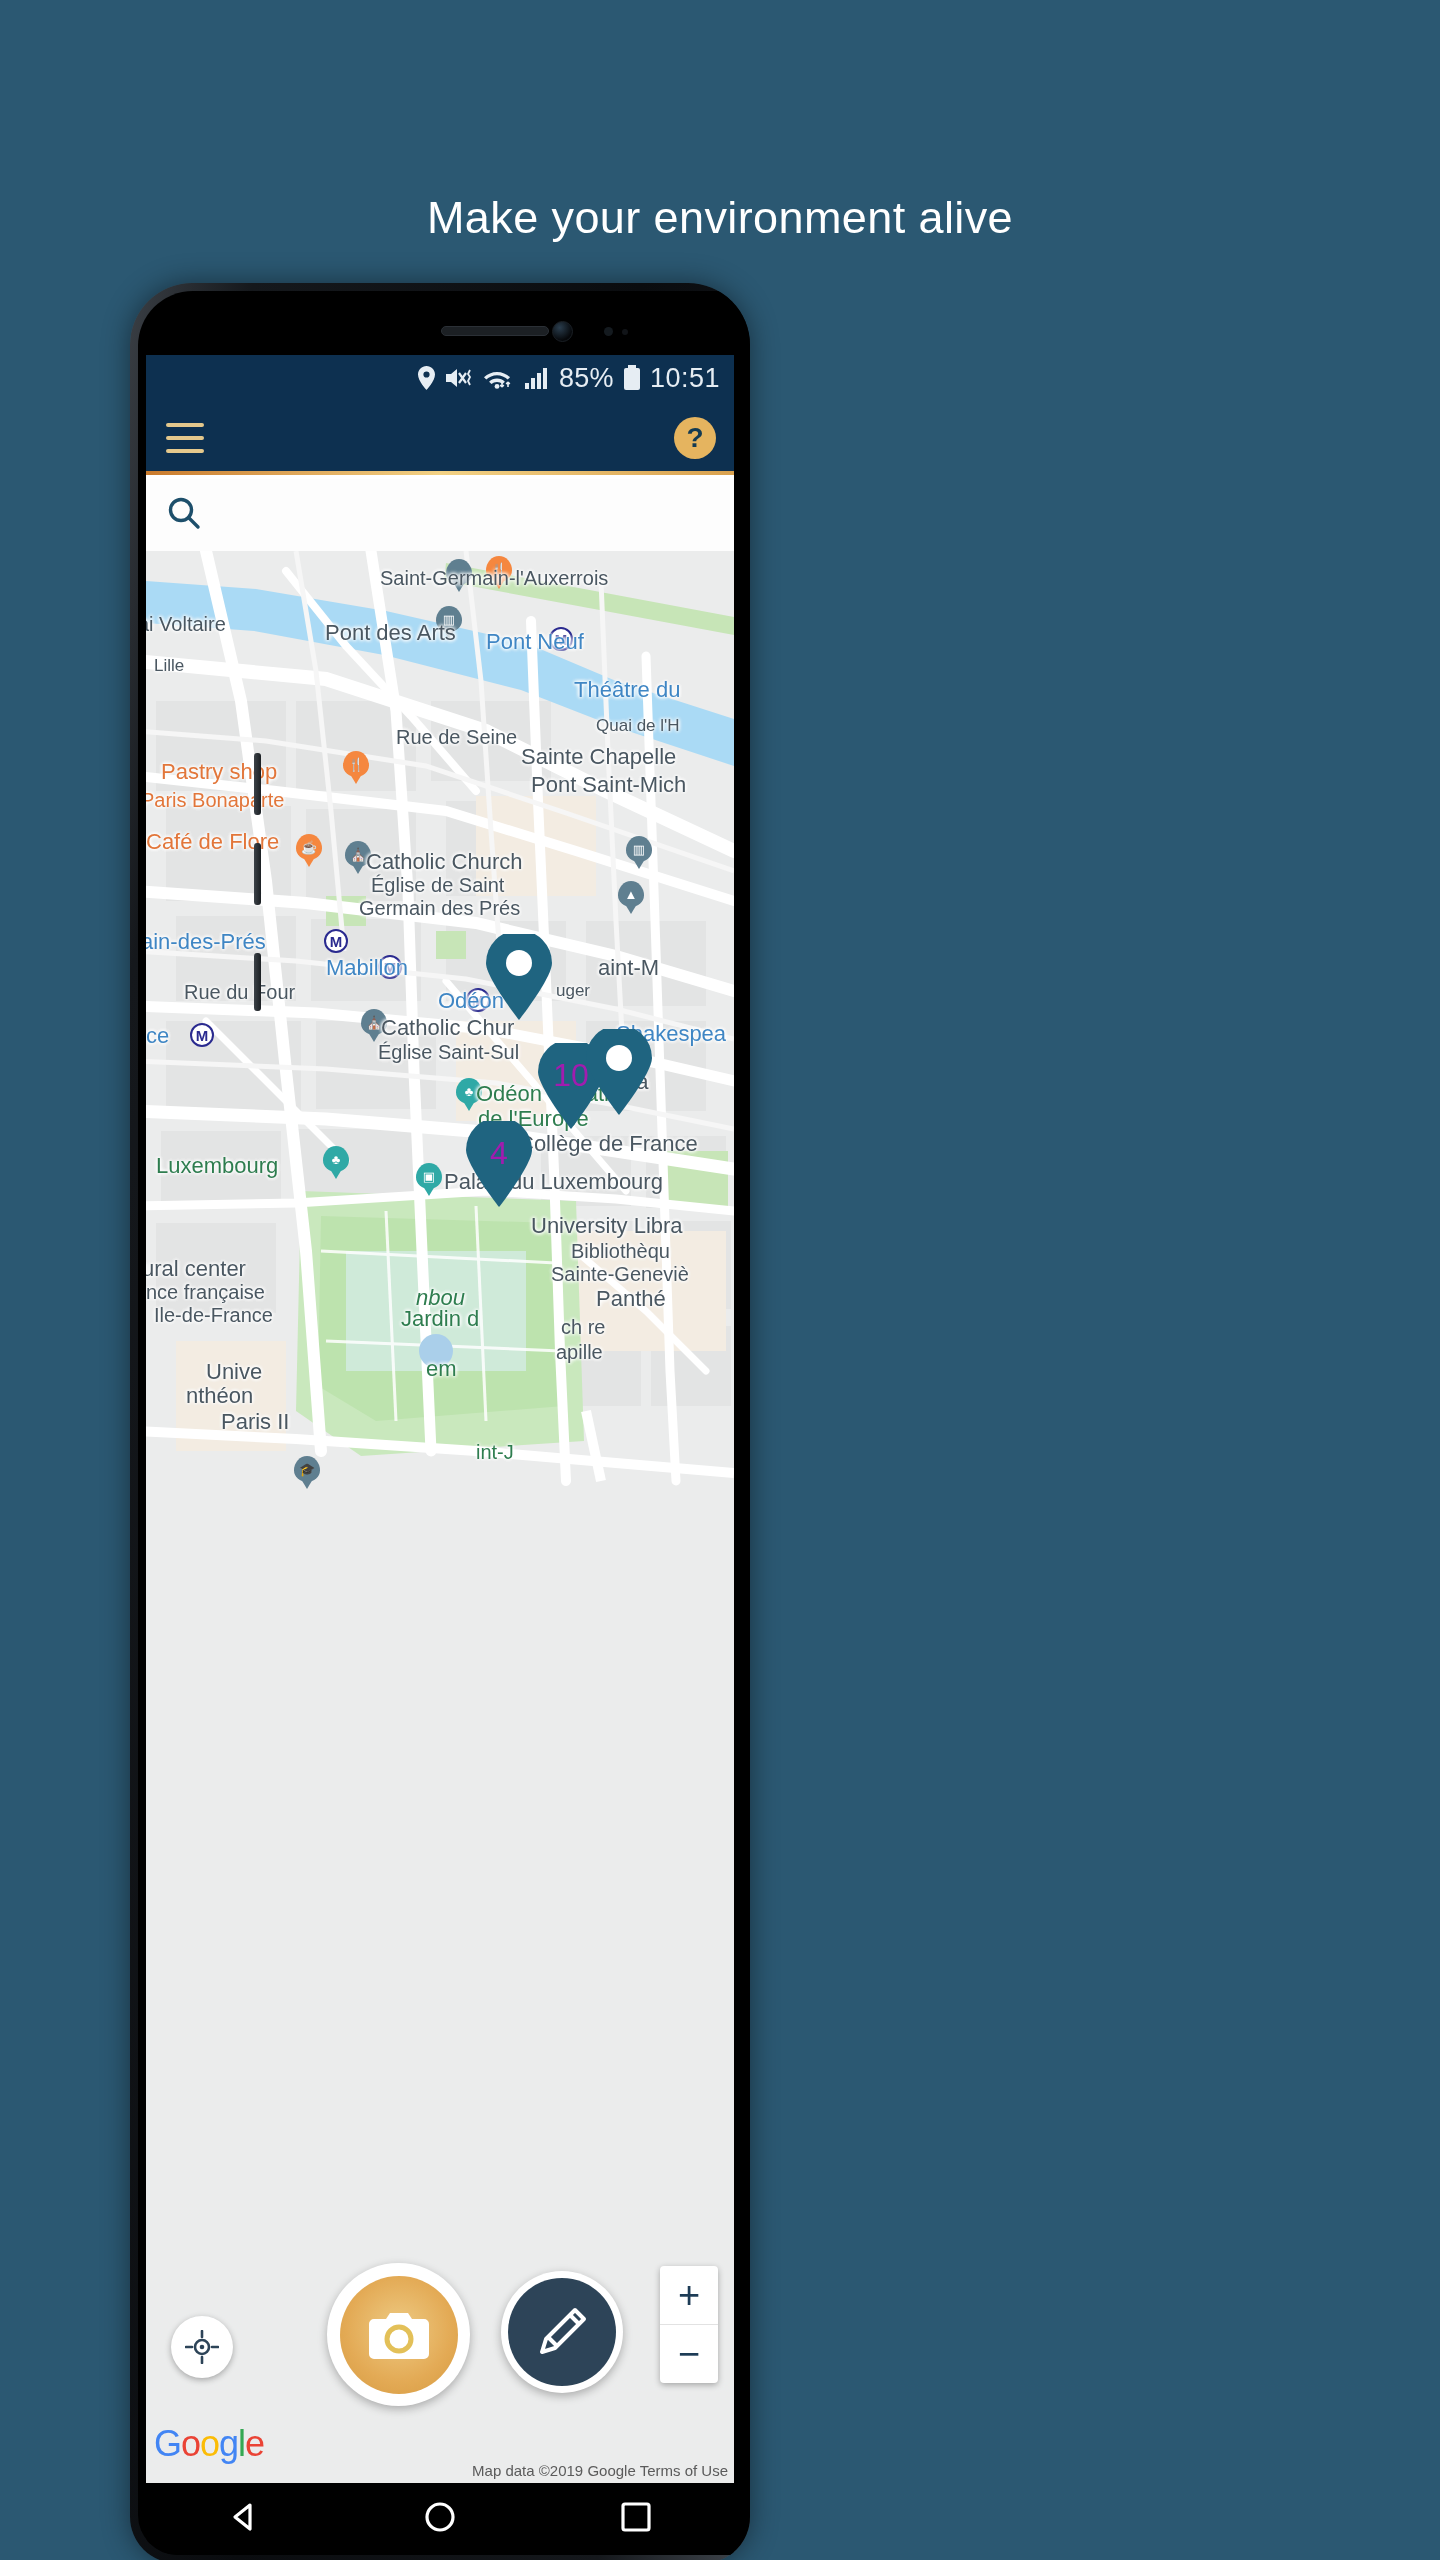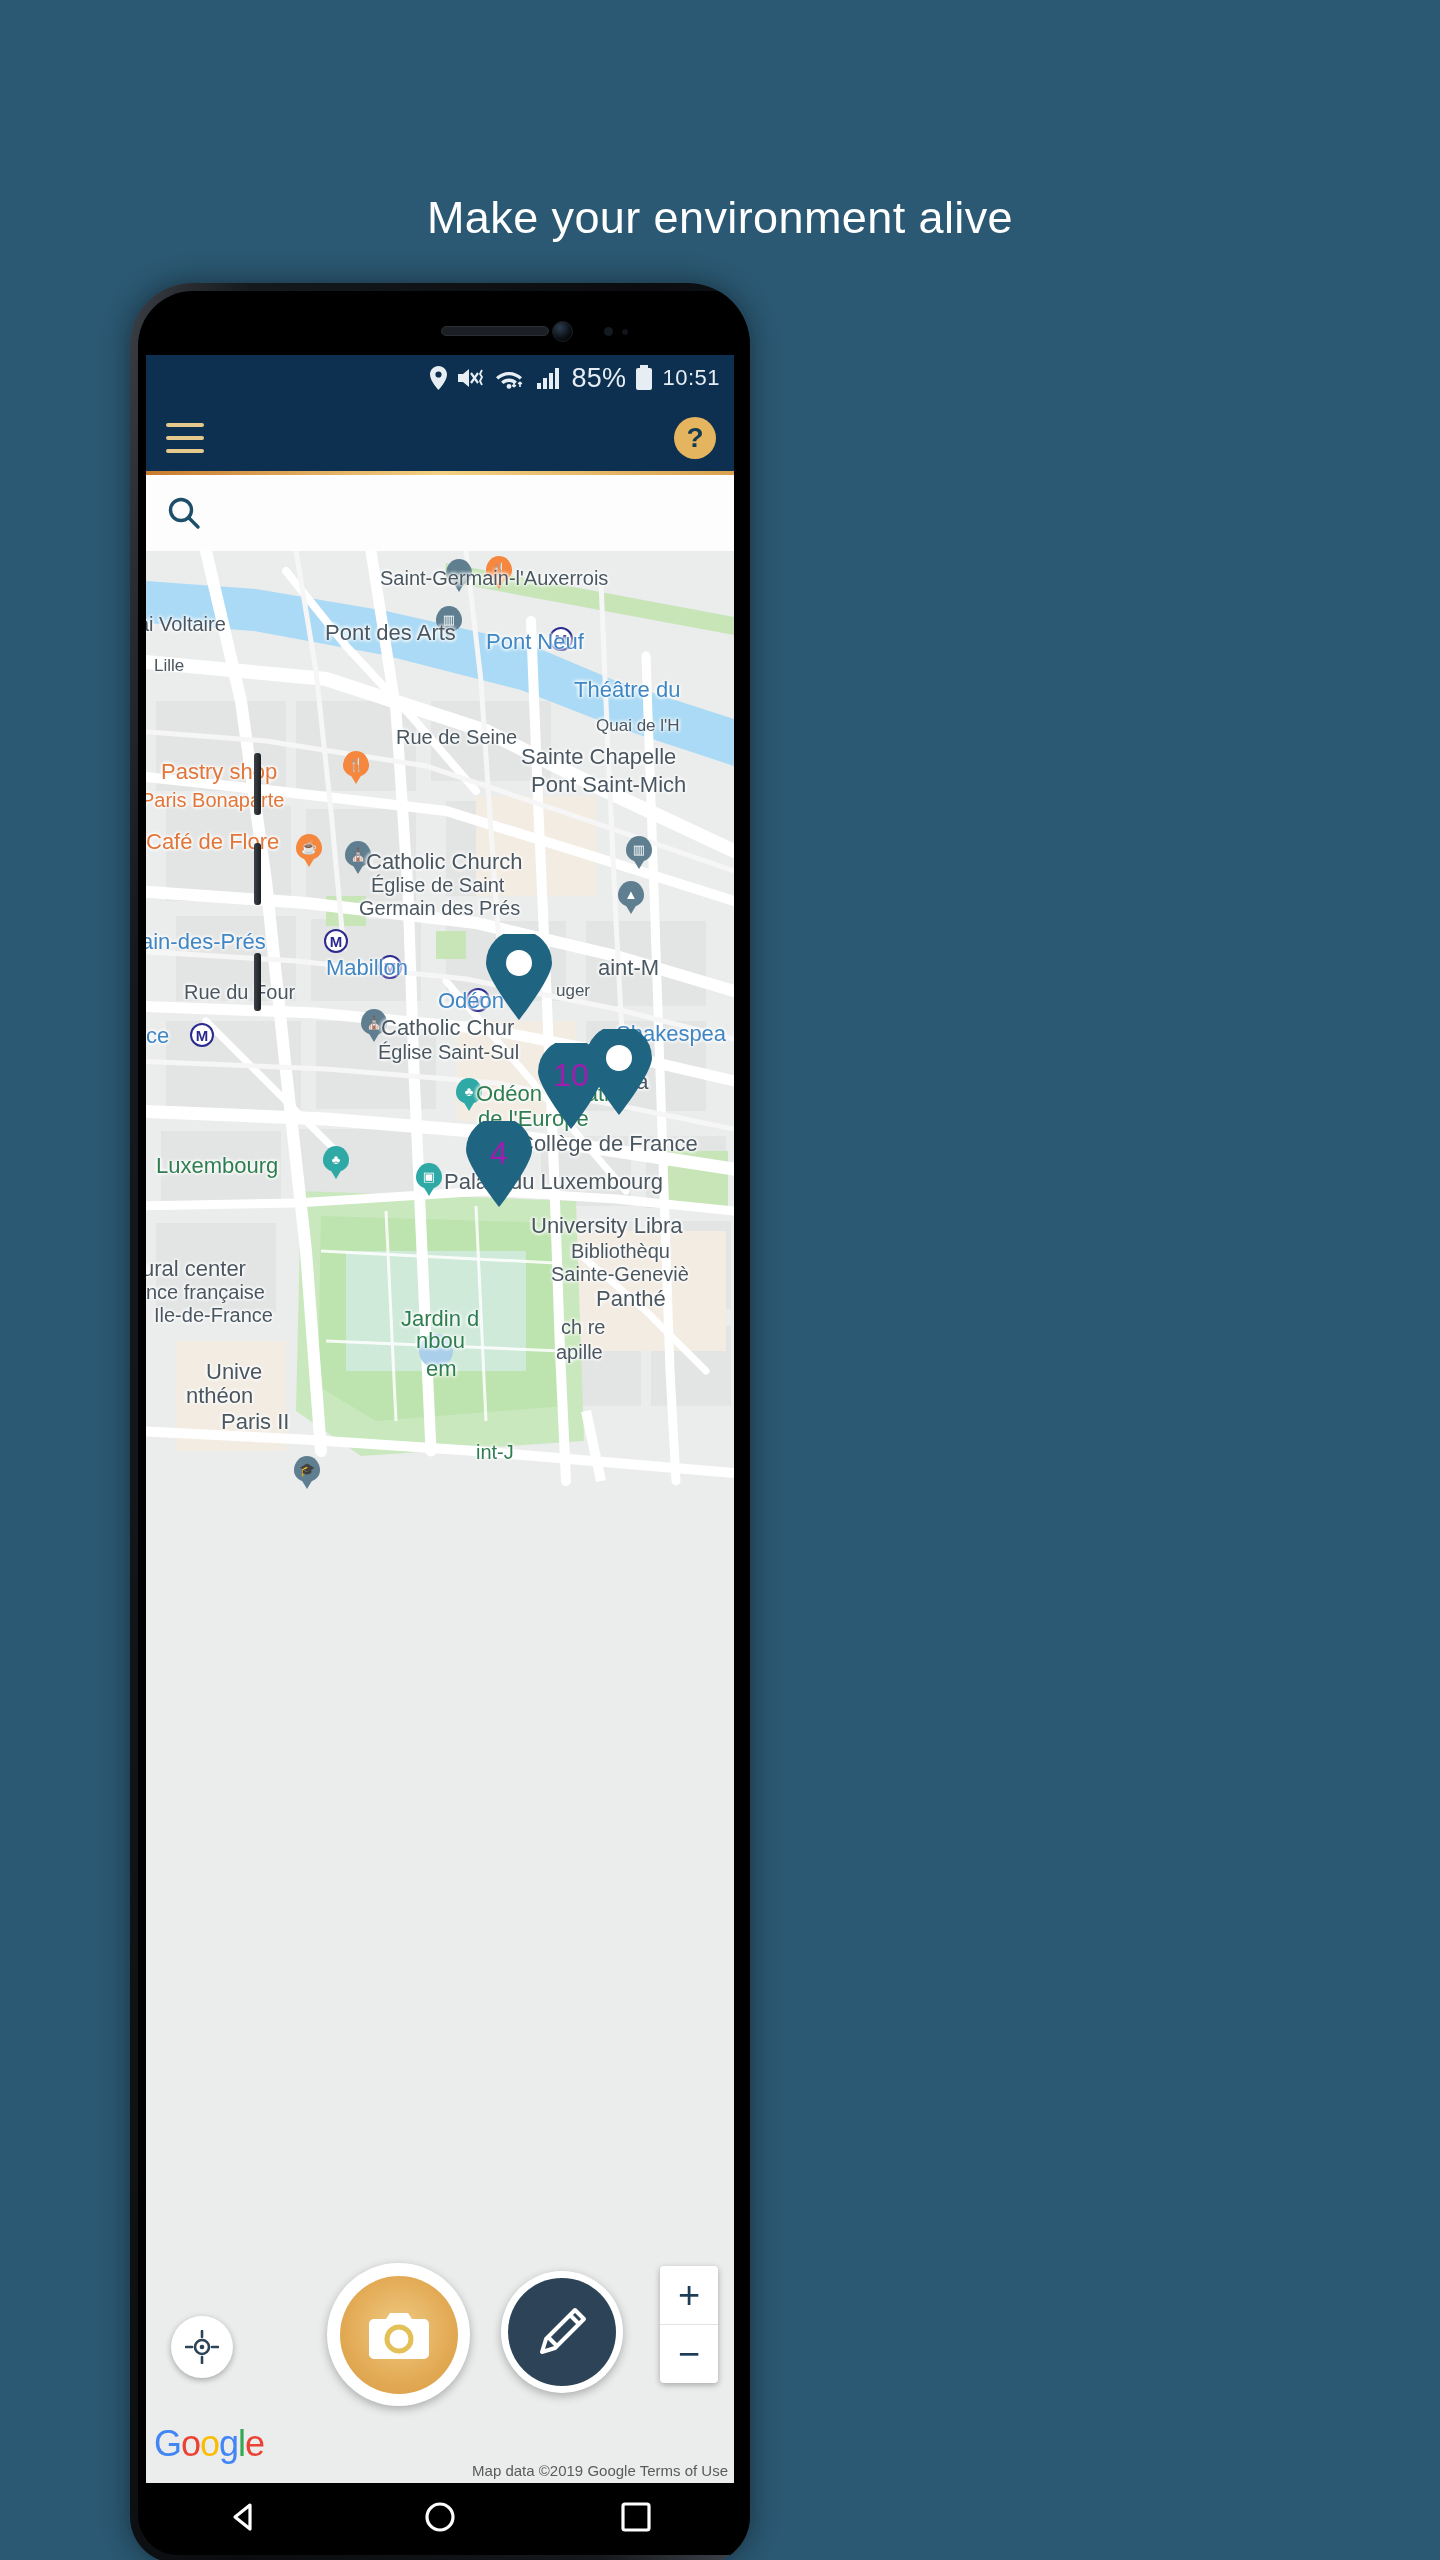--- a/index.html
+++ b/index.html
@@ -58,21 +58,21 @@
 
   
   #status-bar{
     position:absolute; left:0; top:0; width:588px; height:46px;
     background:#0d3050; color:#e6edf3;
     display:flex; align-items:center; justify-content:flex-end;
     padding-right:14px; gap:9px; font-size:27px;
   }
   #status-bar .sico{ display:inline-flex; align-items:center; }
   #status-bar .pct{ font-size:27px; letter-spacing:.3px; }
-  #status-bar .clock{ font-size:22px; letter-spacing:.5px;text-align:right; }
+  #status-bar .clock{ font-size:27px; letter-spacing:.5px;text-align:right; }
 
   
   #app-bar{
     position:absolute; left:0; top:46px; width:588px; height:74px;
     background:#0d3050; display:flex; align-items:center;
     border-bottom:4px solid; 
     border-image:linear-gradient(90deg,#c97a2c,#f3d285,#d9a14e) 1;
   }
   #hamburger{ position:absolute; left:20px; top:22px; width:38px; height:30px; cursor:pointer;}
   #hamburger i{ display:block; height:4px; background:#e4c88c; border-radius:2px; margin-bottom:9px;}
@@ -460,21 +460,21 @@
             <div class="maplabel green md" style="left: 10px; top: 602px;">Luxembourg</div>
             <div class="maplabel md" style="left: 298px; top: 618px;">Palais du Luxembourg</div>
             <div class="maplabel md" style="left: 385px; top: 662px;">University Libra</div>
             <div class="maplabel " style="left: 425px; top: 689px;">Bibliothèqu</div>
             <div class="maplabel " style="left: 405px; top: 712px;">Sainte-Geneviè</div>
             <div class="maplabel md" style="left: -4px; top: 705px;">ural center</div>
             <div class="maplabel " style="left: 0px; top: 730px;">nce française</div>
             <div class="maplabel " style="left: 8px; top: 753px;">Ile-de-France</div>
             <div class="maplabel md" style="left: 450px; top: 735px; text-align: right;">Panthé</div>
             <div class="maplabel green md" style="left: 255px; top: 755px;">Jardin d</div>
-            <div class="maplabel green md" style="left: 270px; top: 777px;">nbou</div>
+            <div class="maplabel green md" style="left: 270px; top: 734px; font-style: italic;">nbou</div>
             <div class="maplabel " style="left: 395px; top: 765px; padding-left: 20px;">ch re</div>
             <div class="maplabel " style="left: 410px; top: 790px;">apille</div>
             <div class="maplabel green md" style="left: 280px; top: 805px;">em</div>
             <div class="maplabel md" style="left: 60px; top: 808px;">Unive</div>
             <div class="maplabel md" style="left: 40px; top: 832px;">nthéon</div>
             <div class="maplabel md" style="left: 75px; top: 858px;">Paris II</div>
             <div class="maplabel green" style="left: 330px; top: 890px;">int-J</div>
           </div>
 
 

